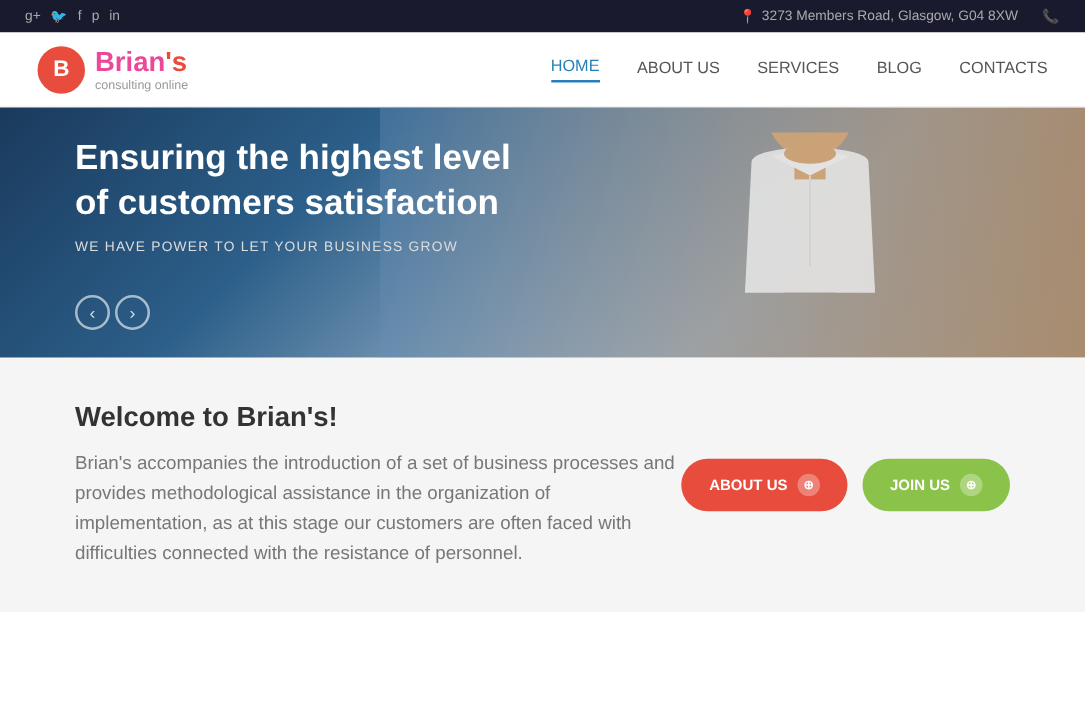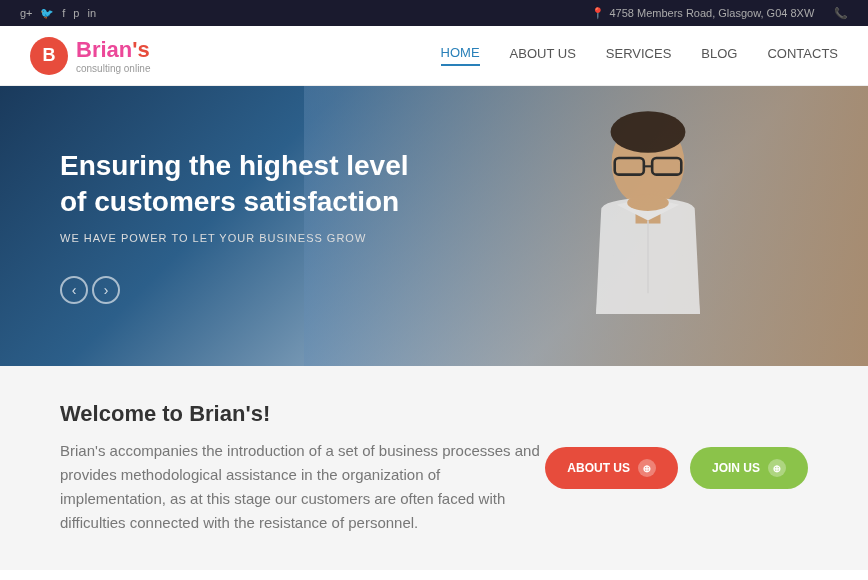--- a/index.html
+++ b/index.html
@@ -40,21 +40,21 @@
     .logo-text { font-size: 22px; font-weight: bold; color: #333; }
     .logo-text span { color: #ec4899; }
     .logo-sub { font-size: 10px; color: #999; display: block; }
     .nav { display: flex; gap: 30px; align-items: center; }
     .nav a { text-decoration: none; color: #555; font-size: 13px; font-weight: 500; text-transform: uppercase; padding-bottom: 4px; }
     .nav a.active { color: #2980b9; border-bottom: 2px solid #2980b9; }
 
     
     .hero {
       position: relative;
-      height: 280px;
+      height: 200px;
       background: linear-gradient(135deg, #1a3a5c 0%, #2c5f8a 30%, #b8c9d8 70%, #d4c5b0 100%);
       display: flex;
       align-items: center;
       overflow: hidden;
     }
     
     .hero-content {
       position: relative;
       z-index: 2;
       padding-left: 60px;
@@ -141,21 +141,21 @@
   <div class="top-bar-left">
     <a href="#" class="social-icon">g+</a>
     <a href="#" class="social-icon">🐦</a>
     <a href="#" class="social-icon">f</a>
     <a href="#" class="social-icon">p</a>
     <a href="#" class="social-icon">in</a>
   </div>
   <div class="top-bar-right">
     <span>
       <span style="color:#5db8c0;">📍</span>
-      <span>4758 Members Road, Glasgow, G04 8XW</span>
+      <span>3273 Members Road, Glasgow, G04 8XW</span>
     </span>
     <span>
       <span style="color:#5db8c0;">📞</span>
     </span>
   </div>
 </div>
 
 <div class="header">
   <div class="logo">
     <div class="logo-circle">

